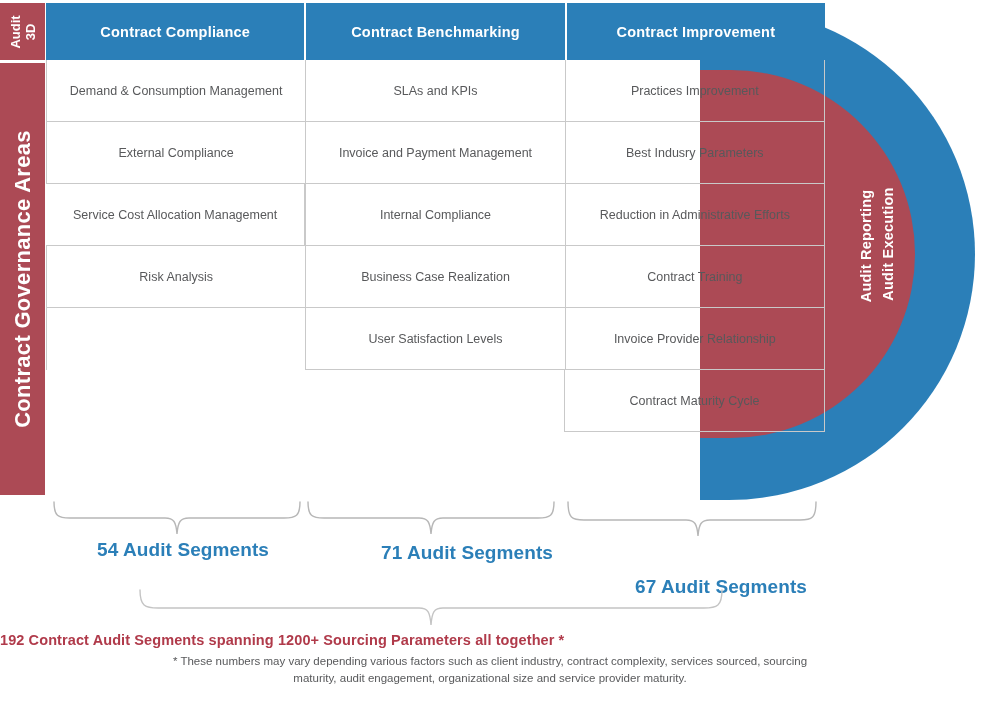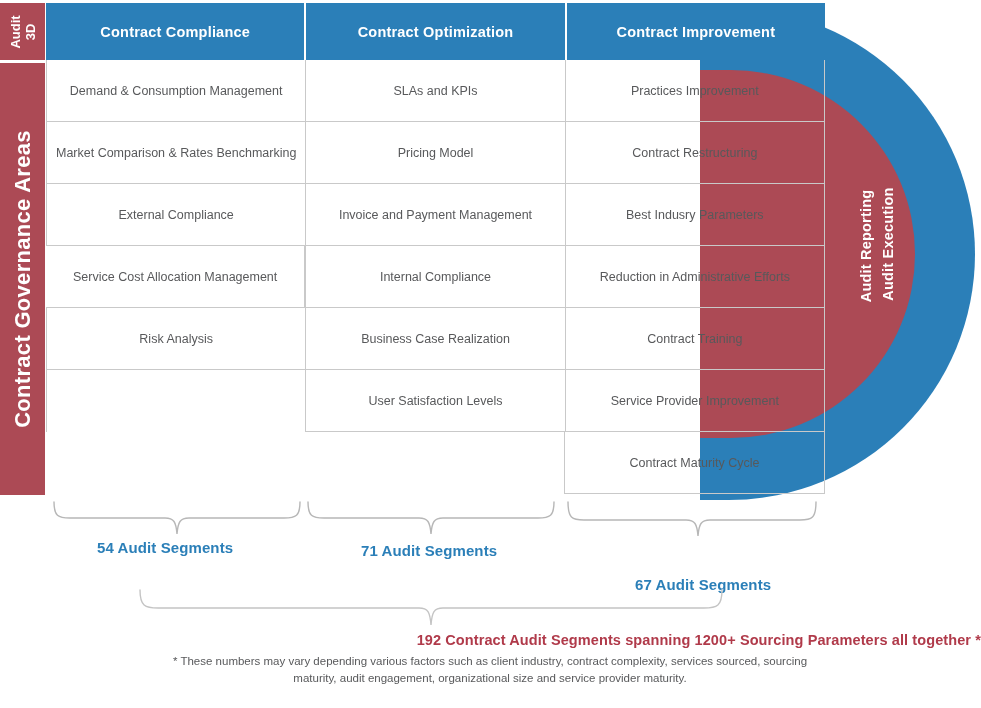--- a/index.html
+++ b/index.html
@@ -68,27 +68,27 @@
   .cell.first{border-left:1px solid #c9c9c9;}
   .cell.last{border-right:1px solid #c9c9c9;}
   .cell.blank{border-bottom:none;border-right-color:#c9c9c9;}
   .cell.ghost{border:none;}
   .cell.ghost.rr{border-right:1px solid #c9c9c9;}
 
   
   .brace{position:absolute;}
   .brace svg{display:block;}
   .seg-label{
-    position:absolute;color:#2b7fb8;font-weight:bold;font-size:15px;
+    position:absolute;color:#2b7fb8;font-weight:bold;font-size:19px;
     white-space:nowrap;letter-spacing:.1px;
   }
 
   
   .sum-title{
-    position:absolute;left:0;top:632px;width:981px;text-align:right;
+    position:absolute;left:0;top:632px;width:981px;text-align:left;
     color:#b03a4a;font-weight:bold;font-size:14.5px;letter-spacing:.1px;
   }
   .sum-note{
     position:absolute;left:170px;top:653px;width:640px;text-align:center;
     color:#58595b;font-size:11.5px;line-height:17px;
   }
 </style>
 </head>
 <body>
 
@@ -108,35 +108,30 @@
     </div>
   </div>
   <div class="rail-main">
     <div class="t">Contract Governance Areas</div>
   </div>
 
   <div class="tbl">
 
     <div class="hdr-row">
       <div class="hdr">Contract Compliance</div>
-      <div class="hdr">Contract Optimization</div>
+      <div class="hdr">Contract Benchmarking</div>
       <div class="hdr">Contract Improvement</div>
     </div>
 
     <div class="body-row">
       <div class="cell first">Demand &amp; Consumption Management</div>
       <div class="cell">SLAs and KPIs</div>
       <div class="cell last">Practices Improvement</div>
     </div>
 
-    <div class="body-row">
-      <div class="cell first">Market Comparison &amp; Rates Benchmarking</div>
-      <div class="cell">Pricing Model</div>
-      <div class="cell last">Contract Restructuring</div>
-    </div>
 
     <div class="body-row">
       <div class="cell first">External Compliance</div>
       <div class="cell">Invoice and Payment Management</div>
       <div class="cell last">Best Indusry Parameters</div>
     </div>
 
     <div class="body-row">
       <div class="cell">Service Cost Allocation Management</div>
       <div class="cell first">Internal Compliance</div>
@@ -145,21 +140,21 @@
 
     <div class="body-row">
       <div class="cell first">Risk Analysis</div>
       <div class="cell">Business Case Realization</div>
       <div class="cell last">Contract Training</div>
     </div>
 
     <div class="body-row">
       <div class="cell first blank"></div>
       <div class="cell">User Satisfaction Levels</div>
-      <div class="cell last">Service Provider Improvement</div>
+      <div class="cell last">Invoice Provider Relationship</div>
     </div>
 
     <div class="body-row">
       <div class="cell ghost"></div>
       <div class="cell ghost rr"></div>
       <div class="cell last">Contract Maturity Cycle</div>
     </div>
   </div>
 
   <div class="brace" style="left:52px;top:500px;">
@@ -169,21 +164,21 @@
     </svg>
   </div>
   <div class="seg-label" style="left:97px;top:539px;">54 Audit Segments</div>
 
   <div class="brace" style="left:306px;top:500px;">
     <svg width="250" height="38" viewBox="0 0 250 38" fill="none">
       <path d="M2 2 C2 16, 6 18, 18 18 L113 18 C122 18, 124 22, 125 34
                C126 22, 128 18, 137 18 L232 18 C244 18, 248 16, 248 2" stroke="#b7b7b7" stroke-width="1.4" fill="none" stroke-linecap="round"></path>
     </svg>
   </div>
-  <div class="seg-label" style="left:361px;top:542px;">71 Audit Segments</div>
+  <div class="seg-label" style="left:381px;top:542px;">71 Audit Segments</div>
 
   <div class="brace" style="left:566px;top:500px;">
     <svg width="252" height="42" viewBox="0 0 252 42" fill="none">
       <path d="M2 2 C2 18, 6 20, 18 20 L120 20 C129 20, 131 24, 132 36
                C133 24, 135 20, 144 20 L234 20 C246 20, 250 18, 250 2" stroke="#b7b7b7" stroke-width="1.4" fill="none" stroke-linecap="round"></path>
     </svg>
   </div>
   <div class="seg-label" style="left:635px;top:576px;">67 Audit Segments</div>
 
   <div class="brace" style="left:138px;top:588px;">

